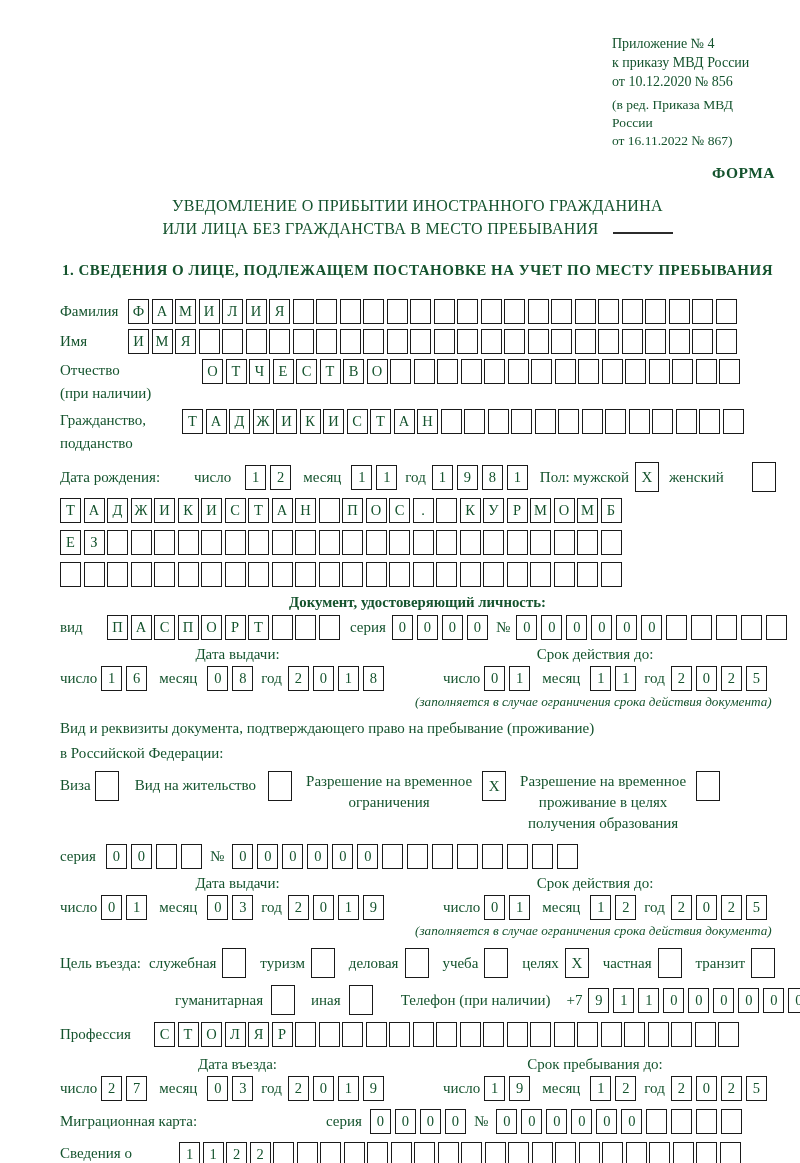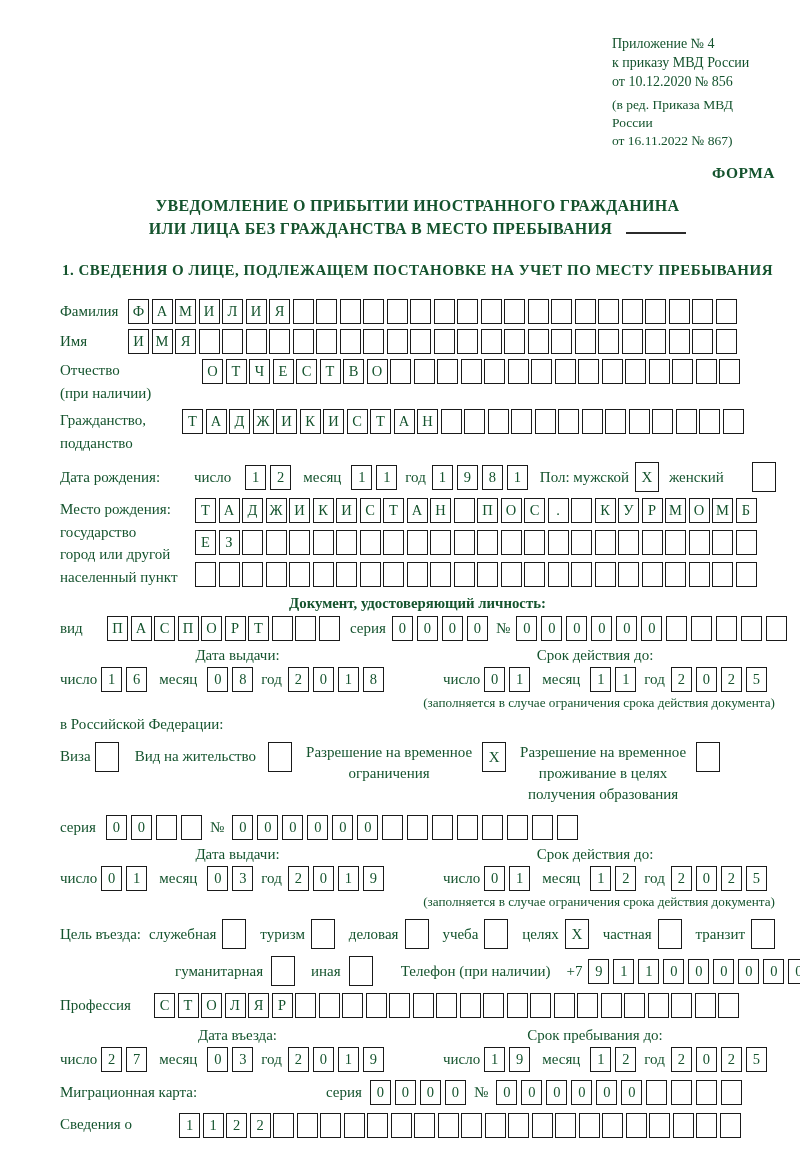--- a/index.html
+++ b/index.html
@@ -5,21 +5,21 @@
   html,body { margin:0; padding:0; background:#e8e8e8; }
   .page {
     position:relative; width:800px; height:1163px; margin:0 auto;
     background:#ffffff; color:#14532d;
     font-family:"Liberation Serif", serif; font-size:15px;
     box-sizing:border-box; padding:34px 25px 0 60px; overflow:hidden;
   }
   .appendix { margin-left:552px; font-size:14px; line-height:19px; }
   .revision { margin-left:552px; font-size:13.5px; line-height:18px; margin-top:5px; }
   .form-label { text-align:right; font-weight:bold; font-size:15.5px; margin-top:14px; letter-spacing:0.5px; }
-  .title { text-align:center; font-weight:bold; font-size:16px; line-height:23px; margin-top:12px; letter-spacing:0.3px; }
+  .title { text-align:center; font-weight:normal; font-size:16px; line-height:23px; margin-top:12px; letter-spacing:0.3px; }
   .underline { display:inline-block; width:60px; border-bottom:2.5px solid #2b2b2b; margin-left:14px; height:14px; }
   .section1 { font-weight:bold; font-size:15px; margin-top:22px; text-align:center; letter-spacing:0.5px; white-space:nowrap; }
 
   .row { display:flex; align-items:flex-start; margin-top:5px; white-space:nowrap; }
   .lbl { line-height:25px; flex:none; }
   .lblblock { display:flex; flex-direction:column; flex:none; line-height:22.5px; }
   .colblock { display:flex; flex-direction:column; }
   .cells { display:flex; flex:none; }
   .cell {
     width:19px; height:23px; border:1.6px solid #1a1a1a; margin-right:2.5px;
@@ -46,21 +46,21 @@
   .ml10 { margin-left:10px; } .ml12 { margin-left:12px; } .ml14 { margin-left:14px; }
   .ml16 { margin-left:16px; } .ml28 { margin-left:28px; }
 
   .dochead { text-align:center; font-weight:bold; font-size:14.8px; margin-top:7px; }
   .datepair { display:flex; margin-top:6px; align-items:flex-start; }
   .dgroup-left { width:355px; flex:none; }
   .dgroup-right { flex:1; }
   .dcap { text-align:center; margin-bottom:3px; }
   .drow { display:flex; align-items:center; white-space:nowrap; }
   .note { font-size:13.2px; margin-top:3px; }
-  .note-right { text-align:right; }
+  .note-right { text-align:left;font-style:italic; }
   .textline { margin-top:7px; line-height:23px; }
   .cbrow { display:flex; align-items:flex-start; margin-top:6px; white-space:nowrap; }
   .cbl { text-align:center; line-height:21px; display:flex; flex-direction:column; flex:none; }
   .purposerow { display:flex; align-items:center; margin-top:9px; white-space:nowrap; }
   .pitems { display:flex; flex:1; justify-content:space-between; align-items:center; margin-left:8px; }
   .pitem { display:flex; align-items:center; }
   .pitem .cb { margin-left:6px; }
 </style>
 </head>
 <body>
@@ -234,26 +234,20 @@
         <span class="cell">8</span>
         <span class="cell">1</span>
       </span>
     <span class="lbl ml8">Пол: мужской</span>
     <span class="cb ml6">X</span>
     <span class="lbl ml10">женский</span>
     <span class="cb ml28"></span>
   </div>
 
   <div class="row" style="margin-top:6px;">
-    <span class="lblblock w-place">
-      <span>Место рождения:</span>
-      <span>государство</span>
-      <span>город или другой</span>
-      <span>населенный пункт</span>
-    </span>
     <span class="colblock">
       <span class="cells mb6">
           <span class="cell">Т</span>
           <span class="cell">А</span>
           <span class="cell">Д</span>
           <span class="cell">Ж</span>
           <span class="cell">И</span>
           <span class="cell">К</span>
           <span class="cell">И</span>
           <span class="cell">С</span>
@@ -409,20 +403,21 @@
             <span class="cell">2</span>
             <span class="cell">0</span>
             <span class="cell">2</span>
             <span class="cell">5</span>
           </span>
       </div>
       <div class="note note-right">(заполняется в случае ограничения срока действия документа)</div>
     </div>
   </div>
 
+  <div class="textline">Вид и реквизиты документа, подтверждающего право на пребывание (проживание)</div>
   <div class="textline" style="margin-top:2px;">в Российской Федерации:</div>
 
   <div class="cbrow">
     <span class="lbl" style="line-height:28px;">Виза</span>
     <span class="cb ml4"></span>
     <span class="lbl ml16" style="line-height:28px;">Вид на жительство</span>
     <span class="cb ml12"></span>
     <span class="cbl ml14">
       <span>Разрешение на временное</span>
       <span>ограничения</span>

